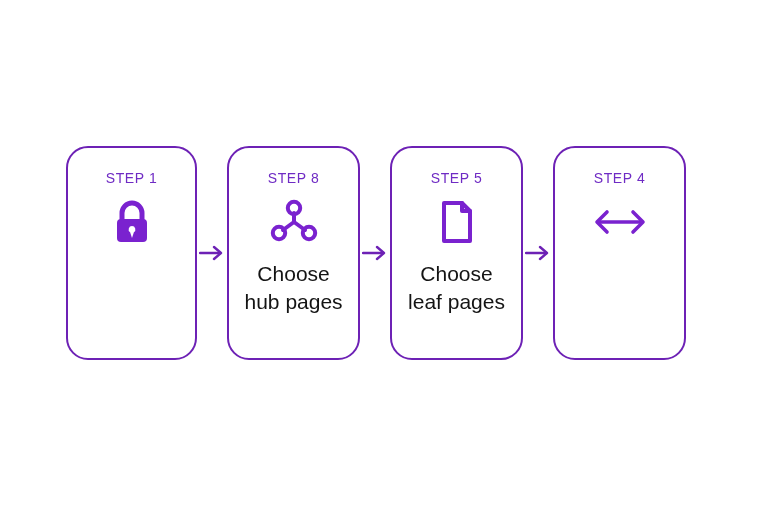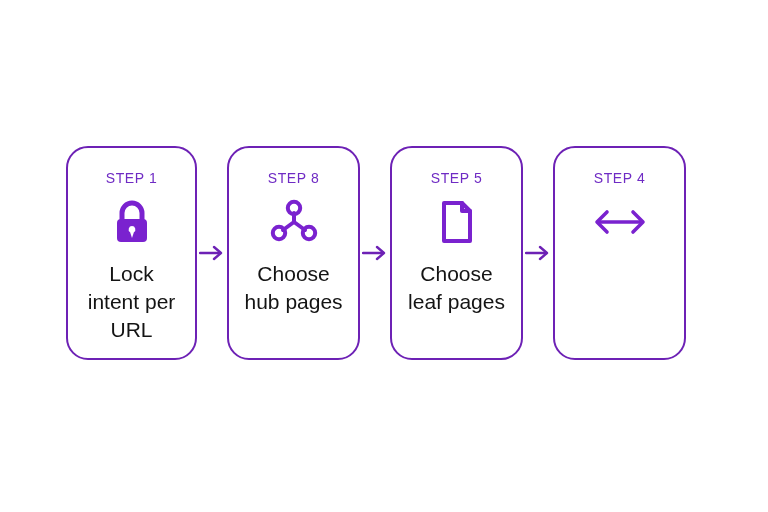--- a/index.html
+++ b/index.html
@@ -89,23 +89,20 @@
 
     <div class="card">
       <div class="step-label">STEP 1</div>
       <div class="icon-wrap">
         <svg width="42" height="48" viewBox="0 0 42 48" aria-hidden="true">
           <path d="M11 21 V15 a10 10 0 0 1 20 0 V21" fill="none" stroke="#7a22cf" stroke-width="5" stroke-linecap="round"></path>
           <rect x="6" y="21" width="30" height="23" rx="4" fill="#7a22cf"></rect>
           <path d="M21 28 a3.4 3.4 0 0 0 -1.9 6.2 L21 40 l1.9 -5.8 A3.4 3.4 0 0 0 21 28 z" fill="#ffffff"></path>
         </svg>
       </div>
-      <div class="card-text">Lock
-intent per
-URL</div>
     </div>
 
     <div class="connector">
       <svg width="26" height="18" viewBox="0 0 26 18">
         <line x1="1" y1="9" x2="21" y2="9" stroke="#6d21b5" stroke-width="2.4" stroke-linecap="round"></line>
         <polyline points="15,3 22,9 15,15" fill="none" stroke="#6d21b5" stroke-width="2.4" stroke-linecap="round" stroke-linejoin="round"></polyline>
       </svg>
     </div>
 
     <div class="card wide">

